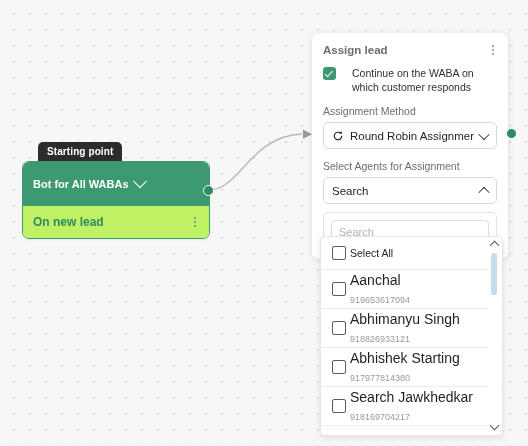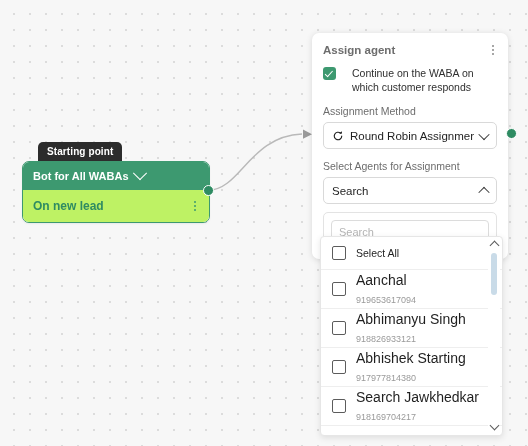--- a/index.html
+++ b/index.html
@@ -55,21 +55,21 @@
     border-radius: 7px;
     overflow: hidden;
     background: #ffffff;
     box-shadow: 0 1px 2px rgba(0,0,0,.06);
   }
   #start-head {
     background: #3d9970;
     color: #ffffff;
     font-size: 11px;
     font-weight: bold;
-    padding: 8px 10px;
+    padding: 16px 10px;
     display: flex;
     align-items: center;
     gap: 6px;
   }
   #start-head .chev {
     display: inline-block;
     width: 9px; height: 9px;
     border-right: 1.6px solid #ffffff;
     border-bottom: 1.6px solid #ffffff;
     transform: rotate(45deg) translate(-2px,-2px);
@@ -232,21 +232,21 @@
     background: #ffffff;
     border: 1px solid #e6e6e6;
     border-radius: 4px;
     box-shadow: 0 2px 6px rgba(0,0,0,.1);
     box-sizing: border-box;
     overflow: hidden;
   }
   .agent-row {
     display: flex;
     align-items: center;
-    gap: 10px;
+    gap: 4px;
     padding: 7px 10px 7px 11px;
     border-bottom: 1px solid #eeeeee;
     box-sizing: border-box;
     height: 39px;
   }
   .agent-row.selectall { height: 33px; }
   .cb-empty {
     flex: 0 0 auto;
     width: 12px; height: 12px;
     border: 1.4px solid #5c5c5c;
@@ -341,21 +341,21 @@
           <i></i>
           <i></i>
         </span>
     </div>
   </div>
 </div>
 <div id="out-dot"></div>
 
 <div id="panel">
   <div id="panel-header">
-    <span id="panel-title">Assign agent</span>
+    <span id="panel-title">Assign lead</span>
     <span class="dots-v">
         <i></i>
         <i></i>
         <i></i>
       </span>
   </div>
 
   <div class="cb-row">
     <span class="cb-checked"></span>
     <span class="cb-text">Continue on the WABA on which customer responds</span>

